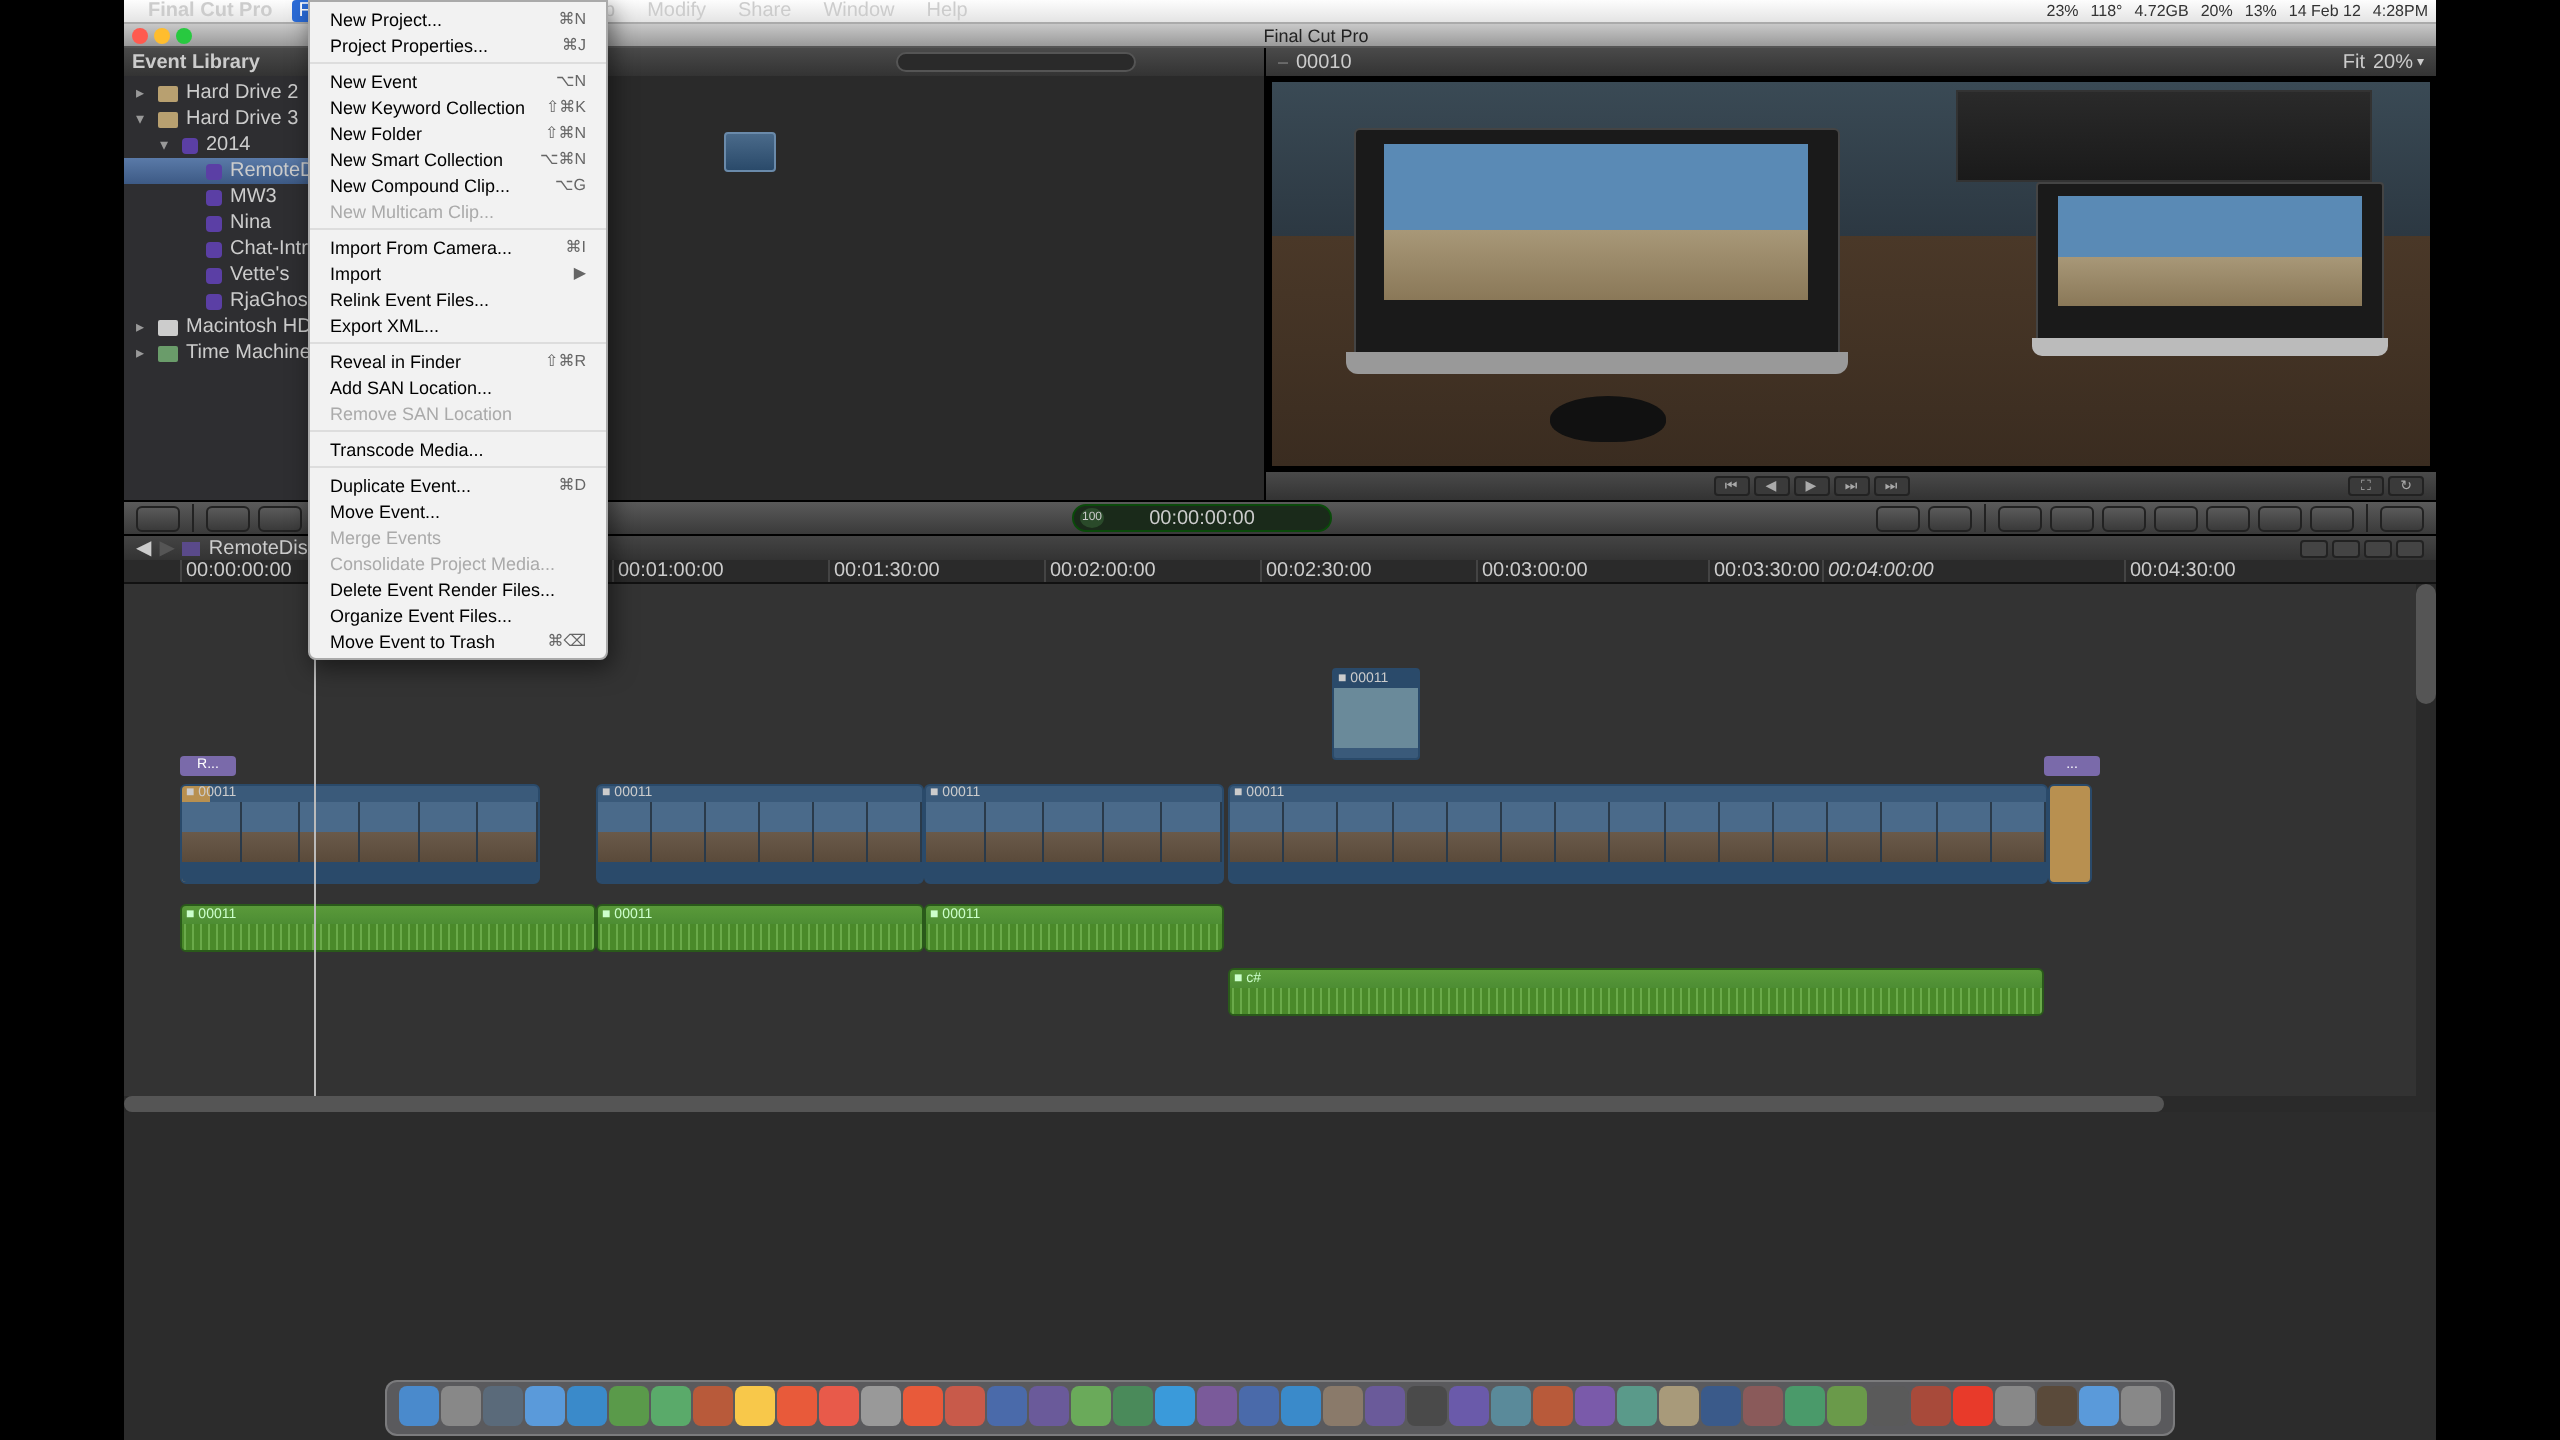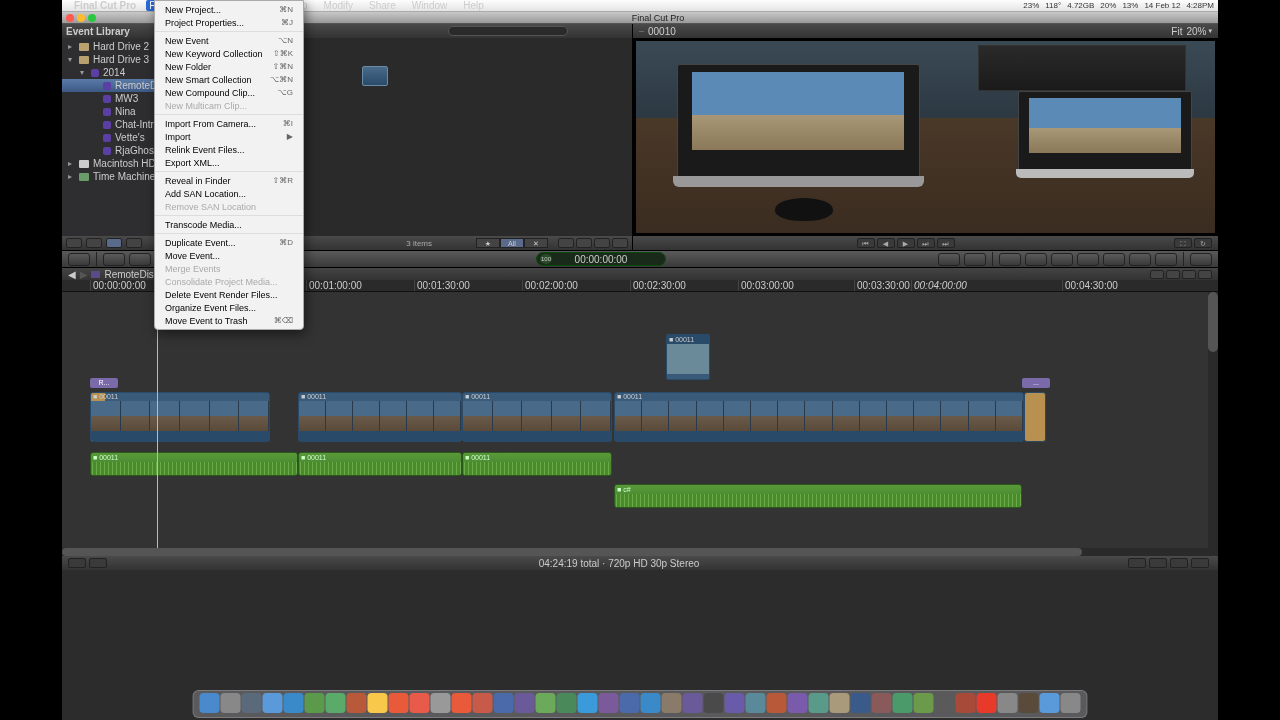--- a/index.html
+++ b/index.html
@@ -257,39 +257,20 @@
             <div class="tree-row indent0">
               <span class="disclosure">▸</span>
               <span class="drive-icon tm"></span>
               <span>Time Machine</span>
             </div>
           </div>
         <div class="lib-clips">
           <div class="clip-thumb"></div>
         </div>
       </div>
-      <div class="lib-footer">
-        <div class="btn"></div>
-        <div class="btn"></div>
-        <div class="btn active"></div>
-        <div class="btn"></div>
-        <span class="spacer"></span>
-        <span class="info">3 items</span>
-        <div class="pill">
-          <div class="seg">★</div>
-          <div class="seg active">All</div>
-          <div class="seg">✕</div>
-        </div>
-        <div class="filmstrip-btns" style="position:static;margin-left:6px">
-          <div class="btn"></div>
-          <div class="btn"></div>
-          <div class="btn"></div>
-          <div class="btn"></div>
-        </div>
-      </div>
     </div>
     <div class="upper-right">
       <div class="viewer-header">
         <span style="color:#888;margin-right:4px">⎯</span>
         <span class="clipname">00010</span>
         <span class="spacer"></span>
         <span class="fit">Fit</span>
         <span>20%</span>
         <span style="margin-left:2px;font-size:7px">▾</span>
       </div>
@@ -451,31 +432,20 @@
       </div>
       <div class="a-clip" style="left: 552px; width: 408px; top: 192px;">
         <div class="label">■ c#</div>
         <div class="wave"></div>
       </div>
     </div>
   <div class="tl-hscroll">
       <div class="hthumb"></div>
     </div>
 
-  <div class="bottom-bar">
-    <div class="bbtn"></div>
-    <div class="bbtn"></div>
-    <span class="spacer"></span>
-    <span>04:24:19 total · 720p HD 30p Stereo</span>
-    <span class="spacer"></span>
-    <div class="bbtn"></div>
-    <div class="bbtn"></div>
-    <div class="bbtn"></div>
-    <div class="bbtn"></div>
-  </div>
 
   <div class="dock" id="dock">
       <div class="dicon" style="background: rgb(74, 138, 204);"></div>
       <div class="dicon" style="background: rgb(136, 136, 136);"></div>
       <div class="dicon" style="background: rgb(90, 106, 122);"></div>
       <div class="dicon" style="background: rgb(90, 154, 218);"></div>
       <div class="dicon" style="background: rgb(58, 138, 202);"></div>
       <div class="dicon" style="background: rgb(90, 154, 74);"></div>
       <div class="dicon" style="background: rgb(90, 170, 106);"></div>
       <div class="dicon" style="background: rgb(184, 90, 58);"></div>

